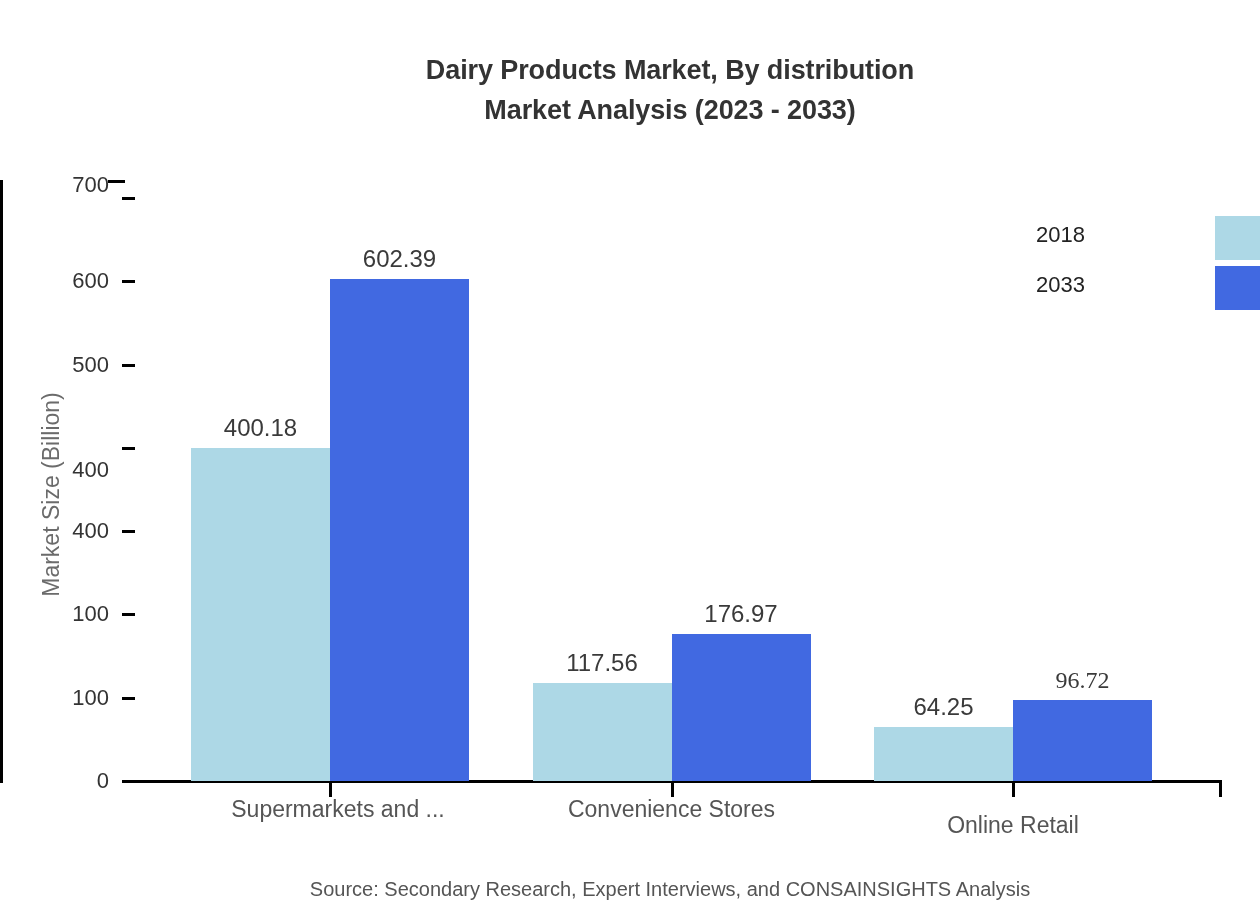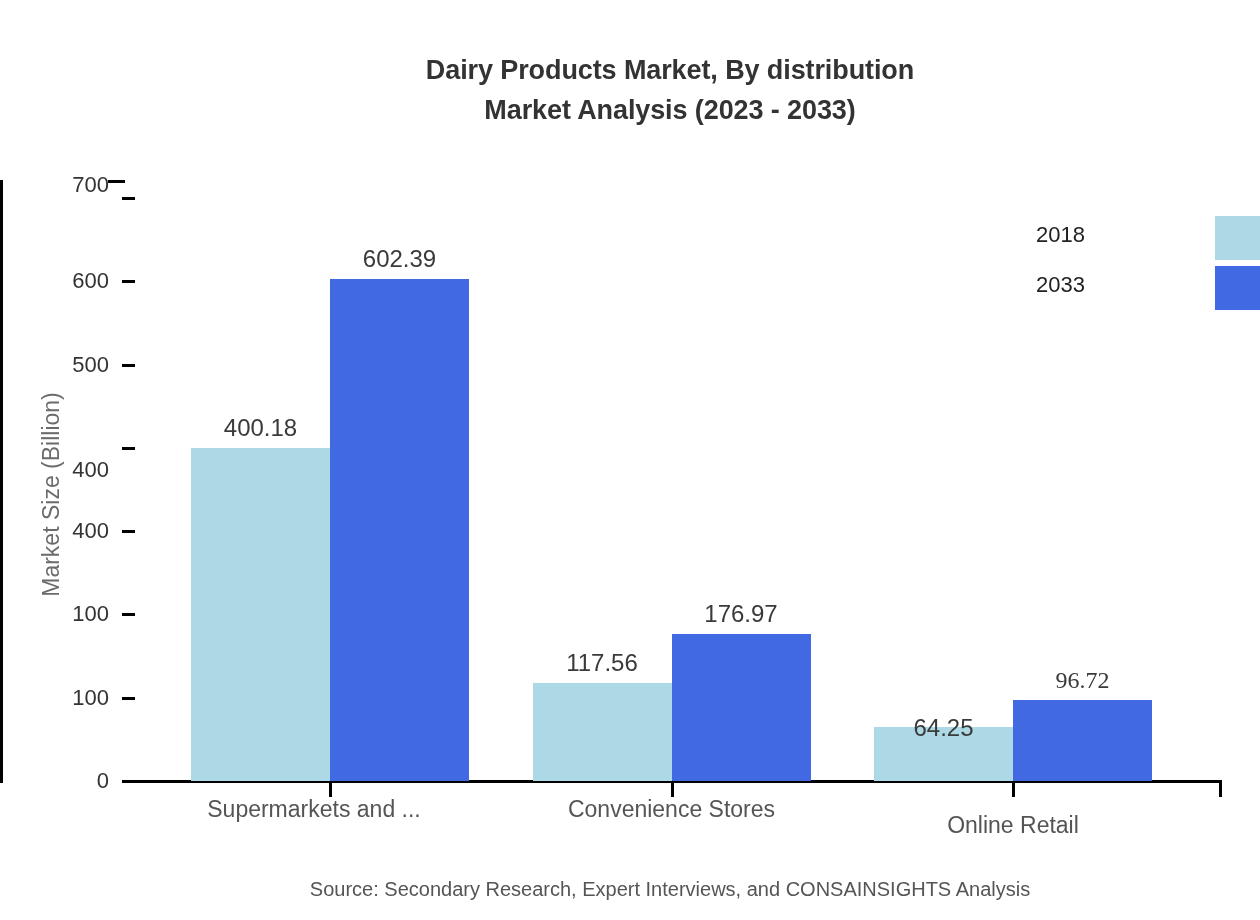--- a/index.html
+++ b/index.html
@@ -205,32 +205,32 @@
       <div class="ytick" style="top: 197px;"></div>
       <div class="ytick-label" style="top: 174px; right: 1151px;">700</div>
     </div>
 
   <div id="bar-layer">
       <div class="bar" style="left: 191px; top: 447.707px; width: 139px; height: 333.293px; background: rgb(173, 216, 230);"></div>
       <div class="bar-label" style="left: 160.5px; top: 416.707px;">400.18</div>
       <div class="bar" style="left: 532.5px; top: 683.089px; width: 139px; height: 97.9107px; background: rgb(173, 216, 230);"></div>
       <div class="bar-label" style="left: 502px; top: 652.089px;">117.56</div>
       <div class="bar" style="left: 874px; top: 727.489px; width: 139px; height: 53.5111px; background: rgb(173, 216, 230);"></div>
-      <div class="bar-label" style="left: 843.5px; top: 696.489px; margin-top: 21px;">64.25</div>
+      <div class="bar-label" style="left: 843.5px; top: 696.489px;">64.25</div>
       <div class="bar" style="left: 330px; top: 279.295px; width: 139px; height: 501.705px; background: rgb(65, 105, 225);"></div>
       <div class="bar-label" style="left: 299.5px; top: 248.295px;">602.39</div>
       <div class="bar" style="left: 671.5px; top: 633.609px; width: 139px; height: 147.391px; background: rgb(65, 105, 225);"></div>
       <div class="bar-label" style="left: 641px; top: 602.609px;">176.97</div>
       <div class="bar" style="left: 1013px; top: 700.446px; width: 139px; height: 80.5539px; background: rgb(65, 105, 225);"></div>
       <div class="bar-label" style="left: 982.5px; top: 669.446px; font-family: Liberation Serif, serif;">96.72</div>
     </div>
 
   <div id="xtick-layer">
       <div class="xtick" style="left: 329px;"></div>
-      <div class="xtick-label" style="left: 134px;">Supermarkets and ...</div>
+      <div class="xtick-label" style="left: 158px;">Supermarkets and ...</div>
       <div class="xtick" style="left: 670.5px;"></div>
       <div class="xtick-label" style="left: 491.5px;">Convenience Stores</div>
       <div class="xtick" style="left: 1012px;"></div>
       <div class="xtick-label" style="left: 833px; margin-top: 16px;">Online Retail</div>
     </div>
 
   <div class="legend" id="legend-layer">
       <div class="legend-row">
         <div class="legend-label">2018</div>
         <div class="legend-swatch" style="background: rgb(173, 216, 230);"></div>

